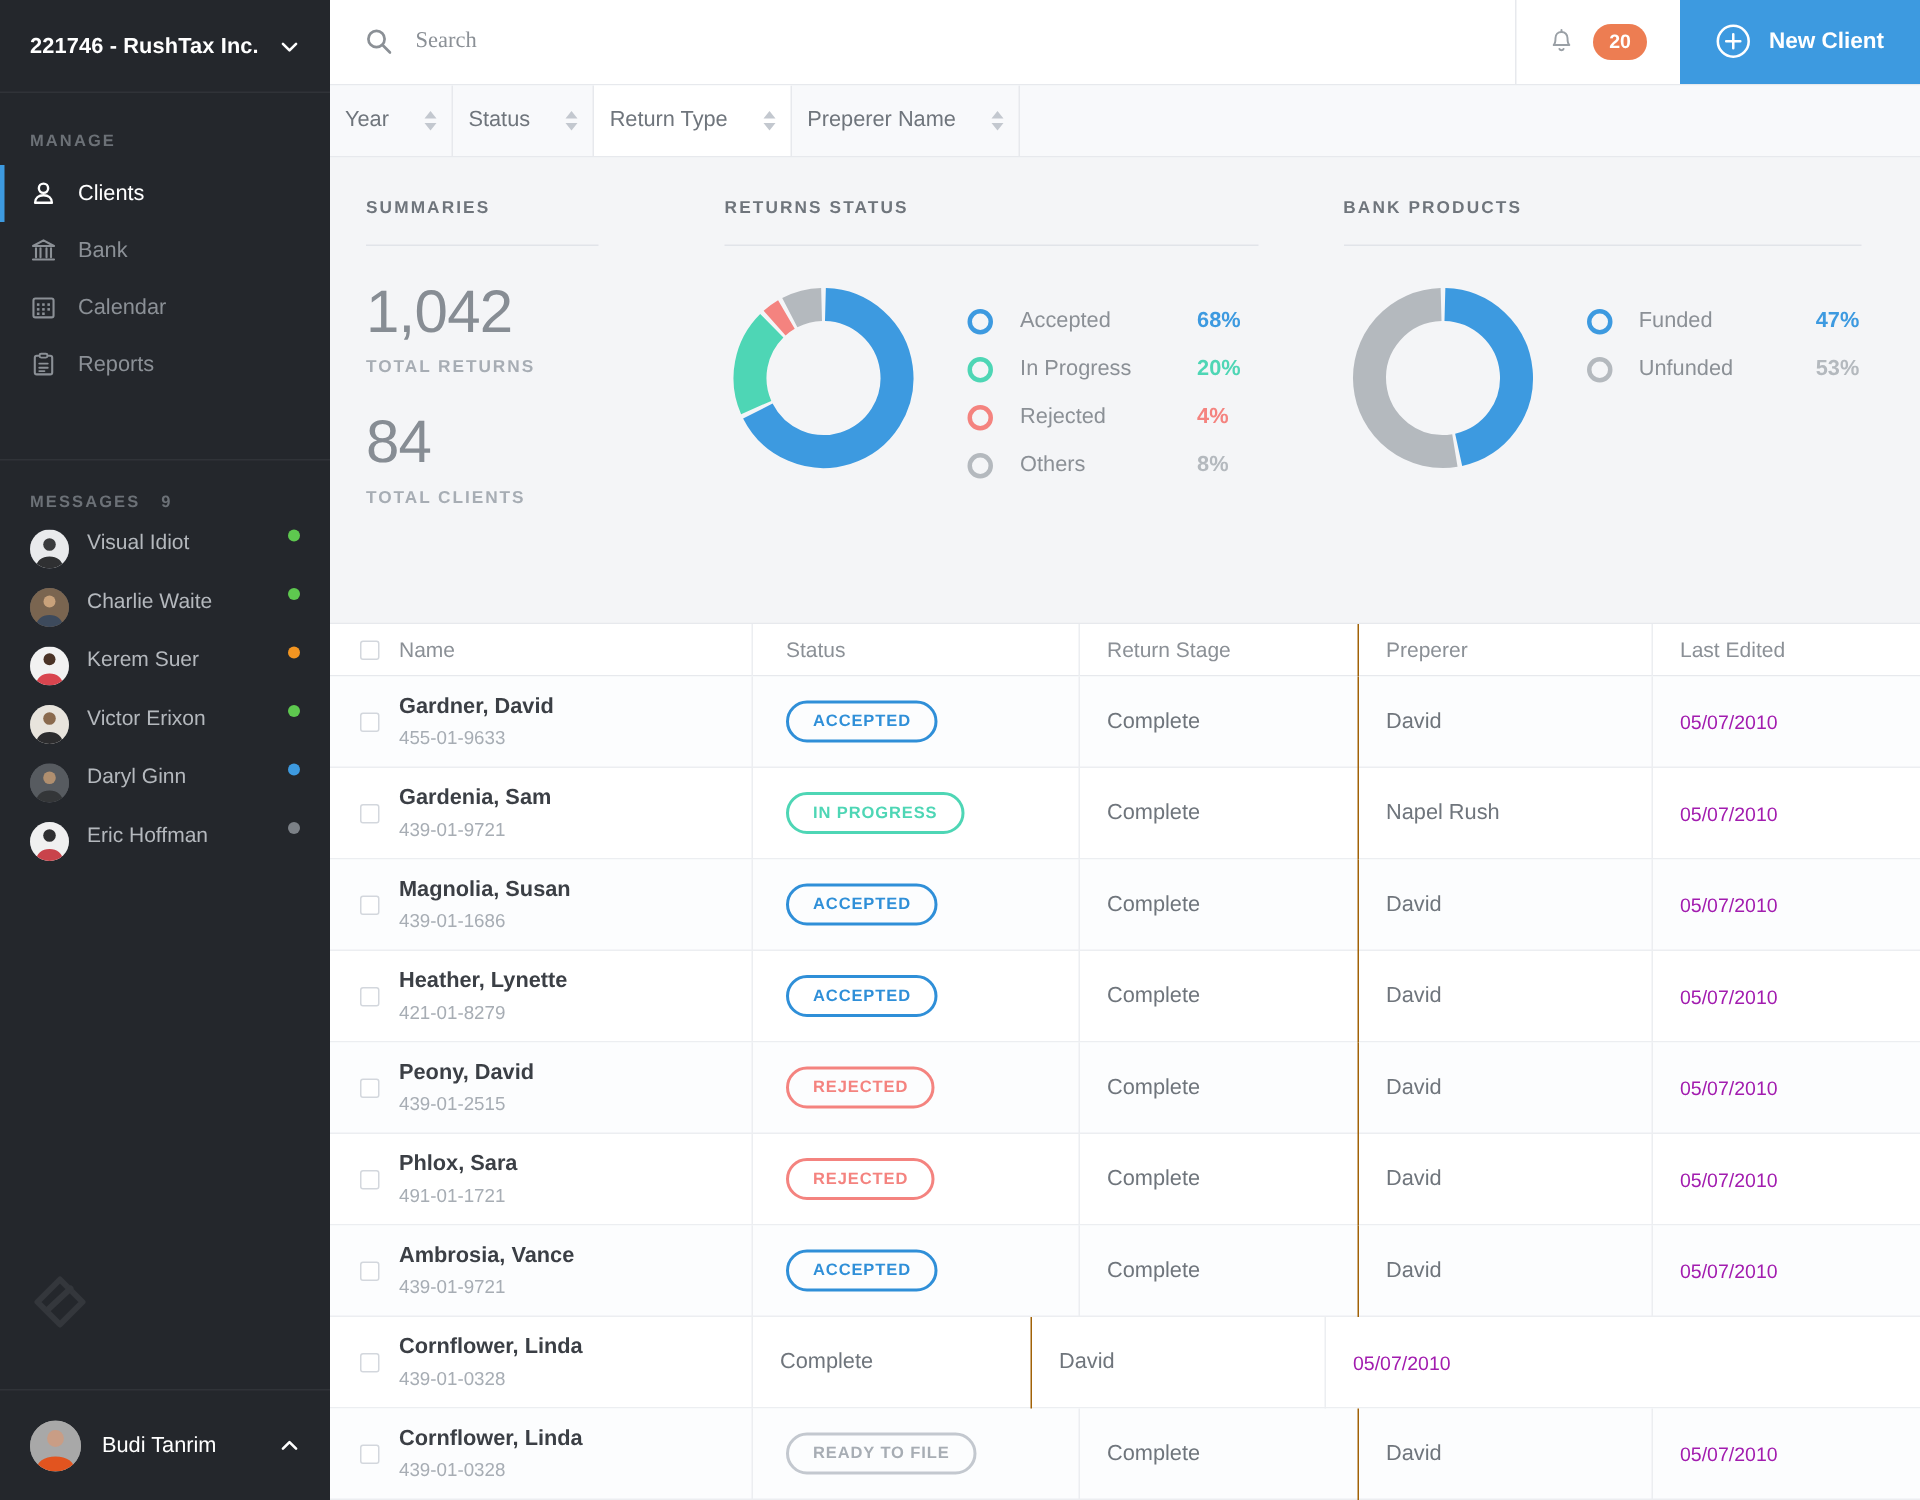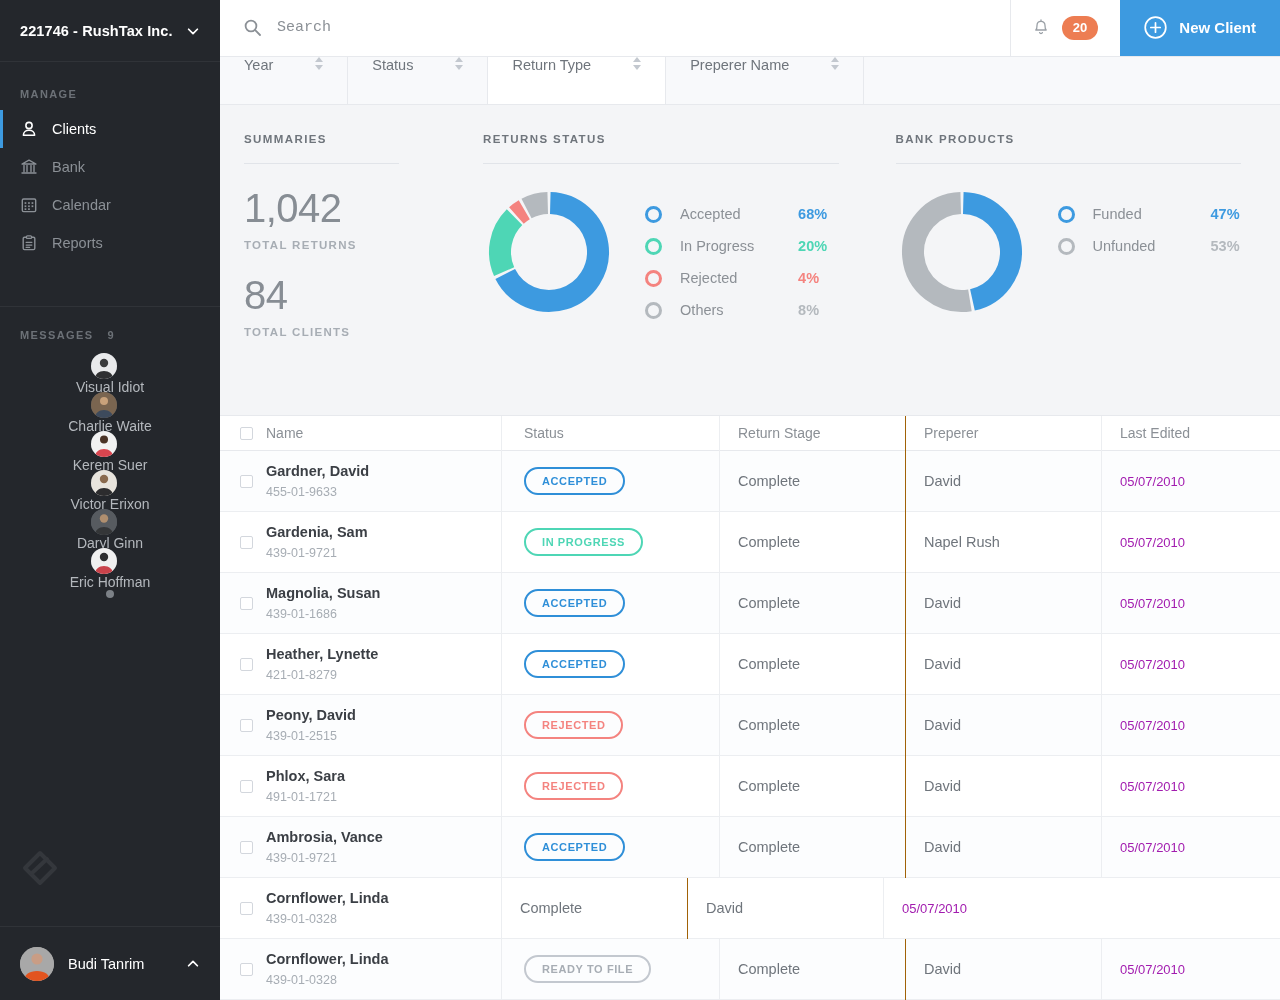--- a/index.html
+++ b/index.html
@@ -38,21 +38,21 @@
   .nav-item.active::before {
     content:''; position:absolute; left:0; top:0; bottom:0; width:3px; background:#3d9ae0;
   }
 
   .msg-head {
     display:flex; align-items:center; padding:22px 20px 12px 20px;
     border-top:1px solid #303338; margin-top:26px;
   }
   .msg-title { color:#6c7177; font-size:11px; font-weight:bold; letter-spacing:1.4px; }
   .msg-count { color:#6c7177; font-size:11px; font-weight:bold; margin-left:14px; letter-spacing:.5px; }
-  .msg-item { display:flex; align-items:center; height:39px; padding:0 20px; cursor:pointer;flex-direction:column; }
+  .msg-item { display:flex; height:39px; padding:0 20px; cursor:pointer; }
   .avatar {
     width:26px; height:26px; border-radius:50%; margin-right:12px; flex:0 0 26px;
     background:#555a61; overflow:hidden; position:relative;
   }
   .avatar .face { position:absolute; left:0; top:0; width:100%; height:100%; }
   .msg-name { color:#b4b8bd; font-size:14px; flex:1; }
   .dot { width:8px; height:8px; border-radius:50%; flex:0 0 8px; }
 
   .brand-logo { flex:1; display:flex; align-items:flex-end; padding:0 0 38px 20px; }
   .brand-mark { width:40px; height:40px; }
@@ -68,43 +68,43 @@
   
   .main { flex:1; display:flex; flex-direction:column; min-width:0; }
 
   .topbar {
     height:62px; background:#ffffff; display:flex; align-items:stretch;
     border-bottom:1px solid #e7e9ed;
   }
   .search-wrap { flex:1; display:flex; align-items:center; padding-left:24px; }
   .search-icon { width:17px; height:17px; color:#8b9096; margin-right:16px; flex:0 0 17px; }
   .search-input {
-    border:none; outline:none; font-family:Liberation Mono, monospace; font-size:15px; color:#14532d;
+    border:none; outline:none; font-family:Liberation Serif, serif; font-size:15px; color:#14532d;
     background:transparent; width:100%; height:100%;
   }
   .search-input::placeholder { color:#8b9096; }
   .notif {
     display:flex; align-items:center; gap:13px; padding:0 22px;
     border-left:1px solid #e7e9ed; cursor:pointer;
   }
   .bell { width:16px; height:18px; color:#9aa0a6; }
   .badge {
     background:#ed7d52; color:#ffffff; border-radius:12px; font-size:13px;
     font-weight:bold; padding:3px 11px; line-height:1.35;
   }
   .new-client {
     background:#3d9ae0; color:#ffffff; display:flex; align-items:center; gap:12px;
     padding:0 24px; cursor:pointer; font-size:15px; font-weight:bold;
   }
   .plus-circle { width:23px; height:23px; flex:0 0 23px; }
 
   .filterbar { height:53px; background:#f8f9fb; display:flex; border-bottom:1px solid #e7e9ed; }
   .filter {
-    display:flex; padding:0 24px; border-right:1px solid #e7e9ed;
-    color:#6f757c; font-size:14.5px; cursor:pointer; gap:42px; position:relative;
+    display:flex; align-items:center; padding:0 10px; border-right:1px solid #e7e9ed;
+    color:#6f757c; font-size:14.5px; cursor:pointer; gap:24px; position:relative;
   }
   .filter.highlight { background:#ffffff; }
   .sortglyph { display:flex; flex-direction:column; gap:3px; }
   .sortglyph i { display:block; width:0; height:0; border-left:4px solid transparent; border-right:4px solid transparent; }
   .sortglyph .up { border-bottom:5px solid #c3c8cf; }
   .sortglyph .dn { border-top:5px solid #c3c8cf; }
 
   
   .dash { background:#f4f5f7; padding:28px 0 0 0; display:flex; height:337px; }
   .panel { padding:0 24px; }

